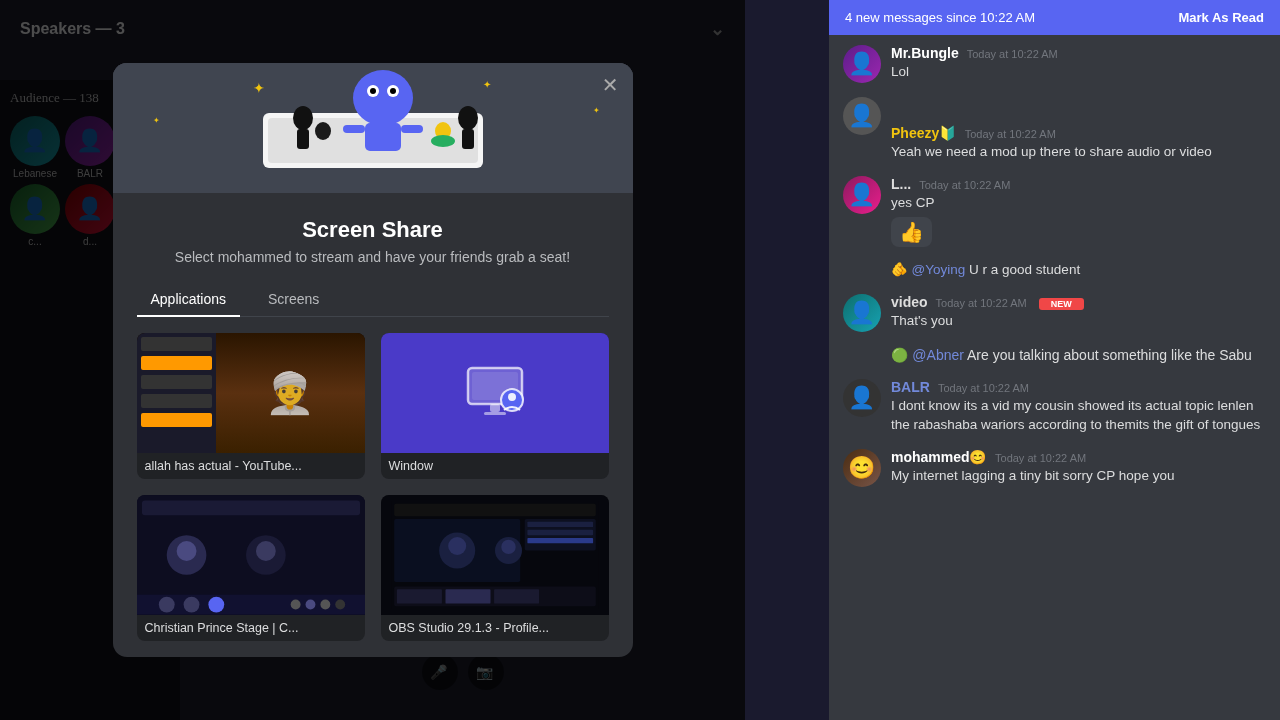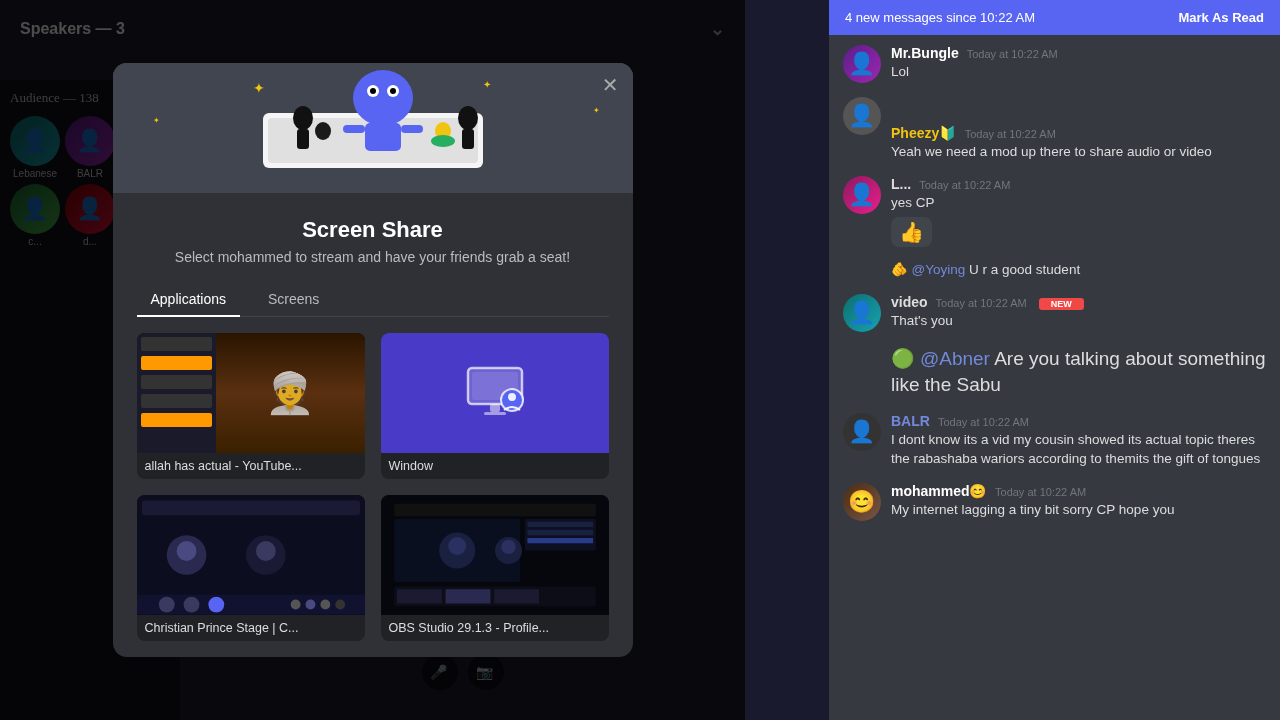--- a/index.html
+++ b/index.html
@@ -589,33 +589,33 @@
         <div class="msg-header">
           <span class="msg-username light">video</span>
           <span class="msg-time">Today at 10:22 AM</span>
           <span class="new-badge">NEW</span>
         </div>
         <div class="msg-text">That's you</div>
       </div>
     </div>
 
     <div class="message-row" style="padding-left:48px;">
-      <div class="msg-text" style="color:#dcddde; font-size:19px;">🟢 <span class="mention">@Abner</span> Are you talking about something like the Sabu</div>
+      <div class="msg-text" style="color:#dcddde; font-size:14px;">🟢 <span class="mention">@Abner</span> Are you talking about something like the Sabu</div>
     </div>
 
     <div class="message-row">
       <div class="msg-avatar dark">
           <div class="face-shape">👤</div>
         </div>
       <div class="msg-content">
         <div class="msg-header">
           <span class="msg-username blue">BALR</span>
           <span class="msg-time">Today at 10:22 AM</span>
         </div>
-        <div class="msg-text">I dont know its a vid my cousin showed its actual topic theres the rabashaba wariors according to themits the gift of tongues</div>
+        <div class="msg-text">I dont know its a vid my cousin showed its actual topic lenlen the rabashaba wariors according to themits the gift of tongues</div>
       </div>
     </div>
 
     <div class="message-row">
       <div class="msg-avatar brown">
           <div class="face-shape">😊</div>
         </div>
       <div class="msg-content">
         <div class="msg-header">
           <span class="msg-username white">mohammed😊</span>

